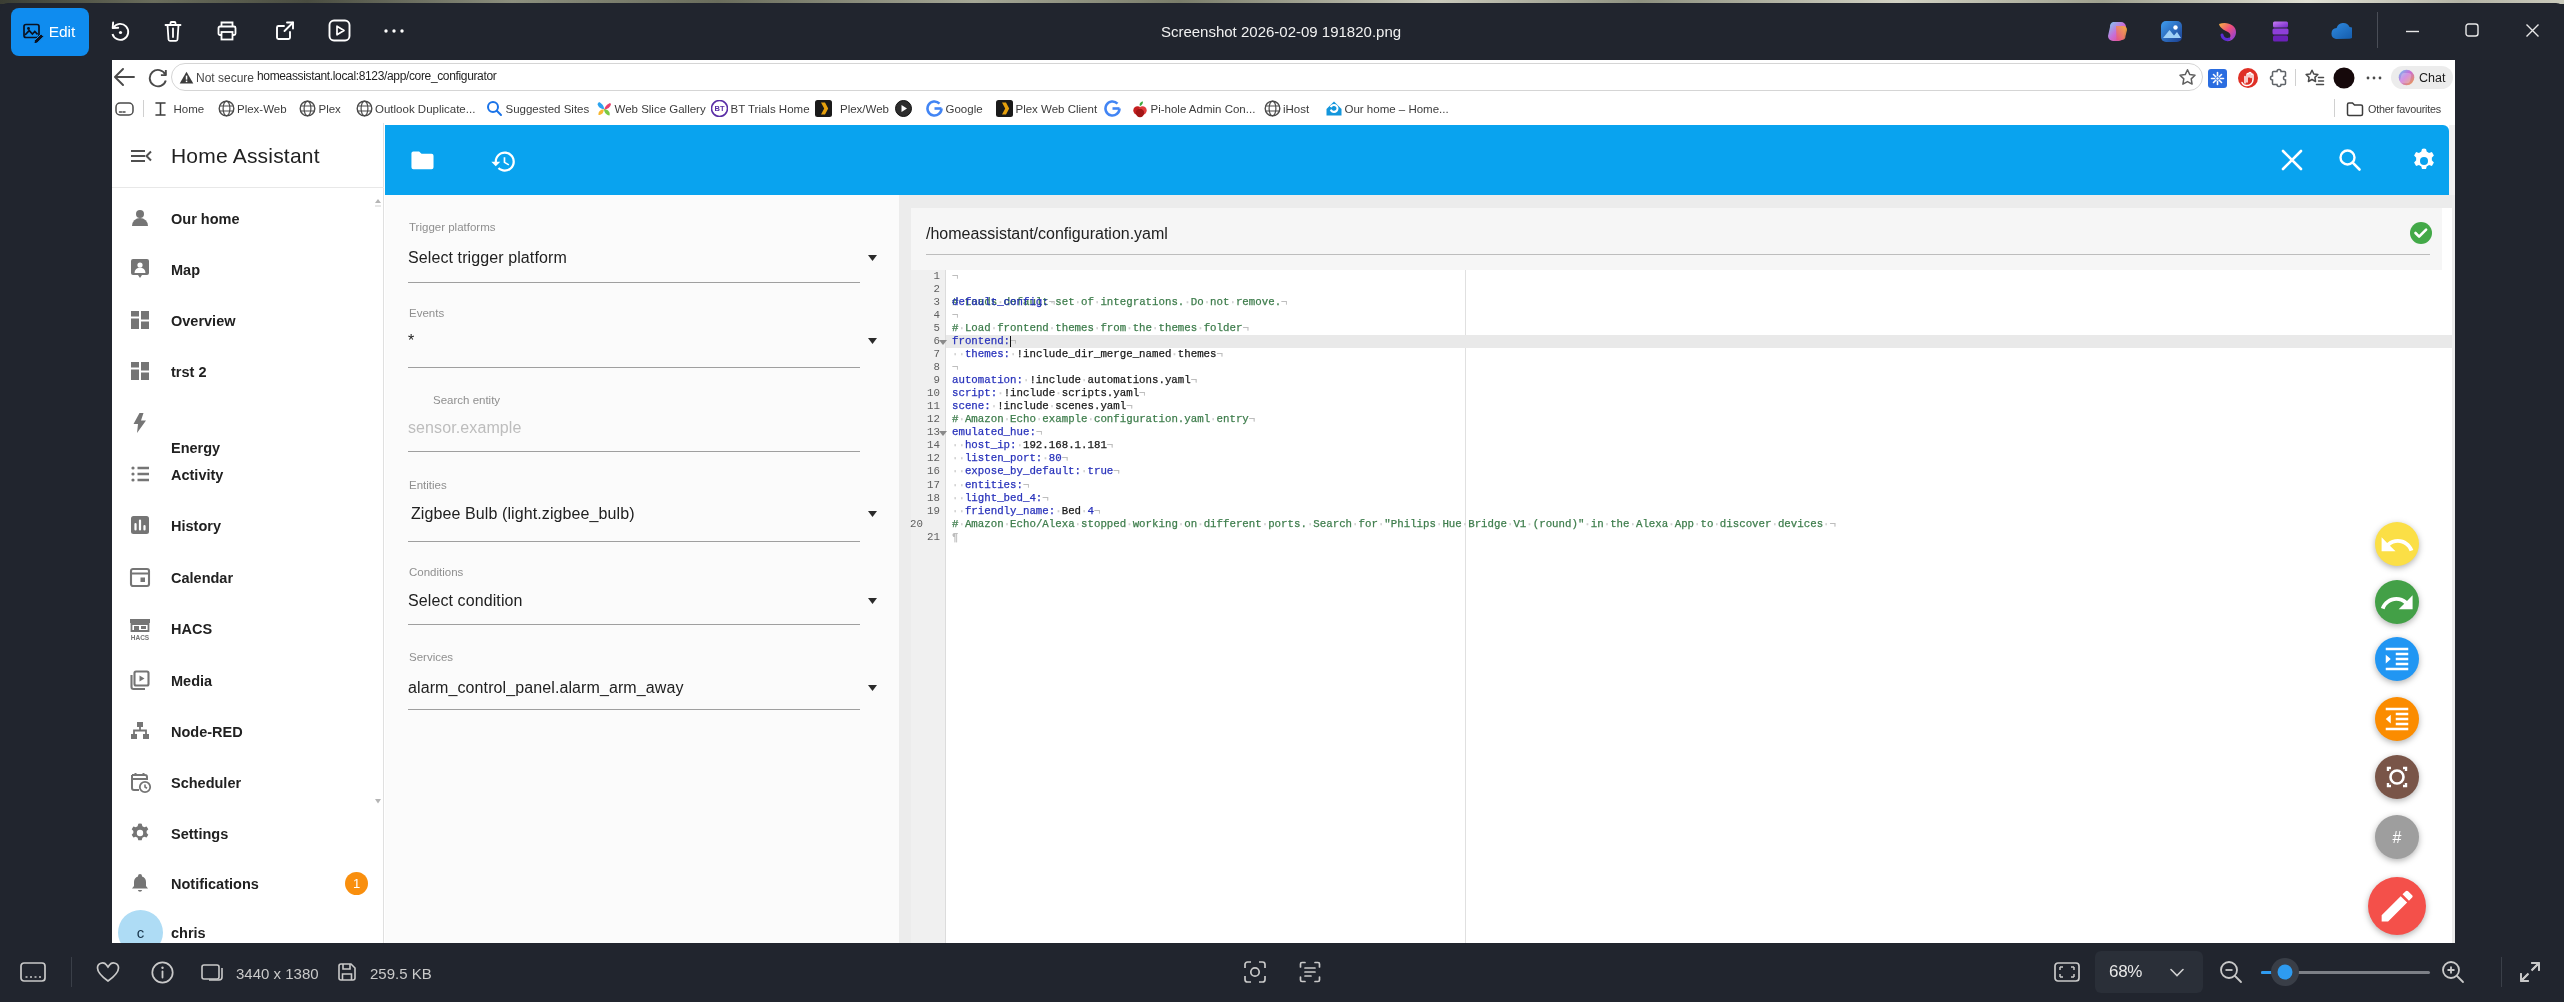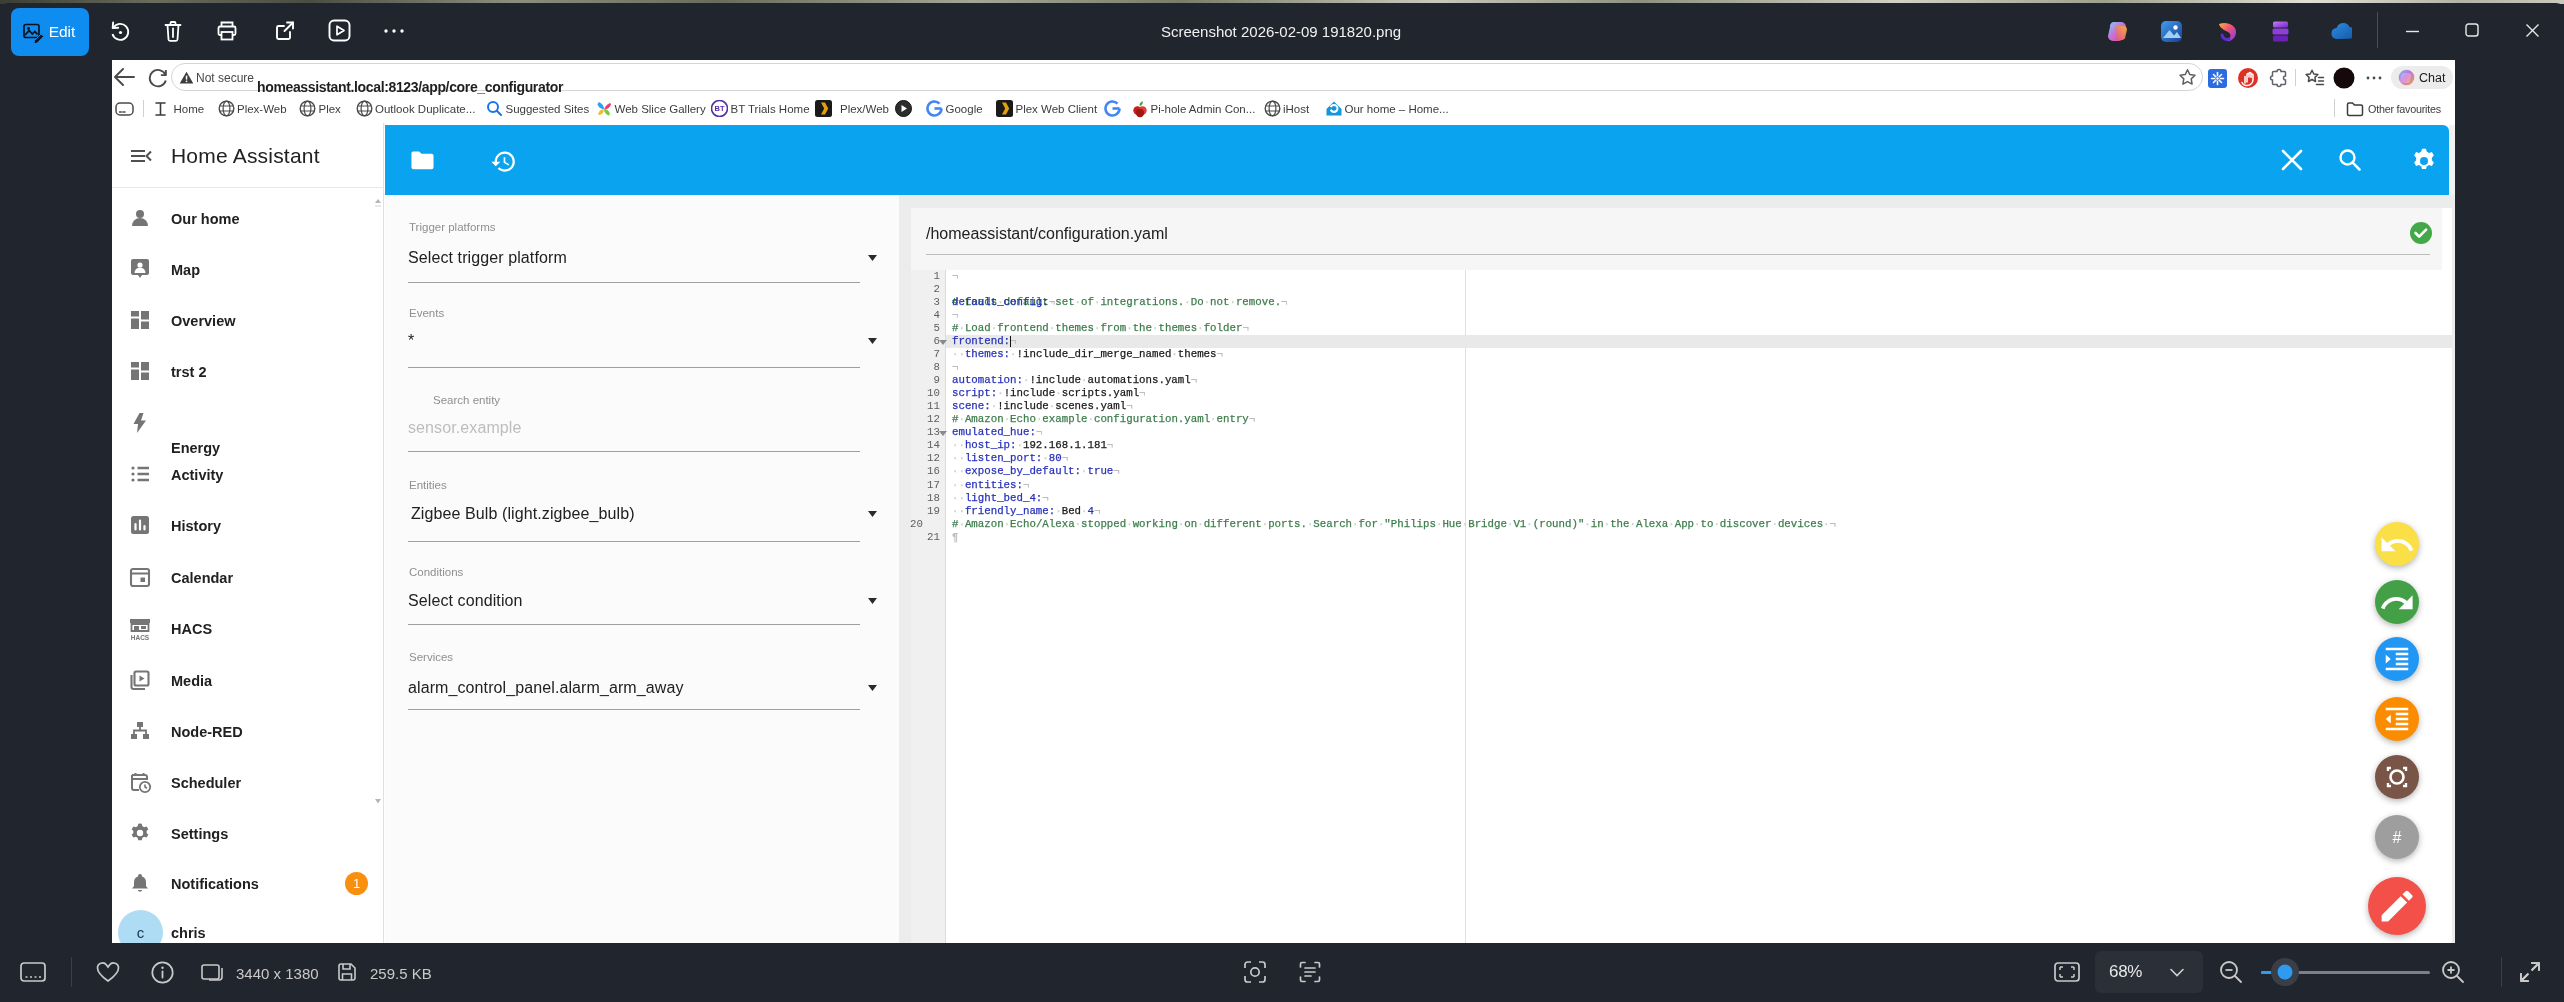--- a/index.html
+++ b/index.html
@@ -119,21 +119,21 @@
     <path d="M18.3 7.5 A8.2 8.2 0 1 0 18.8 13.5" fill="none" stroke="#4a4a4a" stroke-width="1.9"></path>
     <path d="M18.8 3 l.1 5 -5 .1" fill="none" stroke="#4a4a4a" stroke-width="1.9" stroke-linejoin="round"></path>
   </svg>
 <div style="position:absolute;left:171.0px;top:63.0px;width:2032.0px;height:28.0px;background:#fff;border:1px solid #d5d5d5;border-radius:15px;box-sizing:border-box;"></div>
 <svg style="position:absolute;left:178.5px;top:70.5px;" width="15" height="13" viewBox="0 0 15 13">
     <path d="M7.5 .8 L14.3 12.4 H.7 z" fill="#3c3c3c"></path>
     <rect x="6.8" y="4.6" width="1.5" height="4" fill="#fff"></rect>
     <rect x="6.8" y="9.6" width="1.5" height="1.5" fill="#fff"></rect>
   </svg>
 <div style="position:absolute;left:196.0px;top:77.5px;transform:translateY(-50%);white-space:nowrap;color:#474747;font-size:12px;">Not secure</div>
-<div style="position:absolute;left:257.0px;top:87px;transform:translateY(-50%);white-space:nowrap;color:#1f1f1f;font-size:14px;letter-spacing:-.35px;font-weight:bold;">homeassistant.local:8123/app/core_configurator</div>
+<div style="position:absolute;left:257.0px;top:76px;transform:translateY(-50%);white-space:nowrap;color:#1f1f1f;font-size:12px;letter-spacing:-.35px;">homeassistant.local:8123/app/core_configurator</div>
 <svg style="position:absolute;left:2177.5px;top:67.5px;" width="19" height="19" viewBox="0 0 19 19">
     <path d="M9.5 1.8 l2.3 4.8 5.2.7 -3.8 3.6 .9 5.2 -4.6-2.5 -4.6 2.5 .9-5.2 -3.8-3.6 5.2-.7 z" fill="none" stroke="#5f5f5f" stroke-width="1.5" stroke-linejoin="round"></path>
   </svg>
 <svg style="position:absolute;left:2207.5px;top:68.5px;" width="19" height="19" viewBox="0 0 19 19">
     <rect width="19" height="19" rx="3" fill="#2b6de0"></rect>
     <g stroke="#fff" stroke-width="1.6" stroke-linecap="round">
       <path d="M9.5 3.5 v12 M3.5 9.5 h12 M5.5 5.5 l8 8 M13.5 5.5 l-8 8"></path>
     </g>
     <circle cx="9.5" cy="9.5" r="2.2" fill="#2b6de0"></circle>
     <circle cx="9.5" cy="9.5" r="1.2" fill="#fff"></circle>

